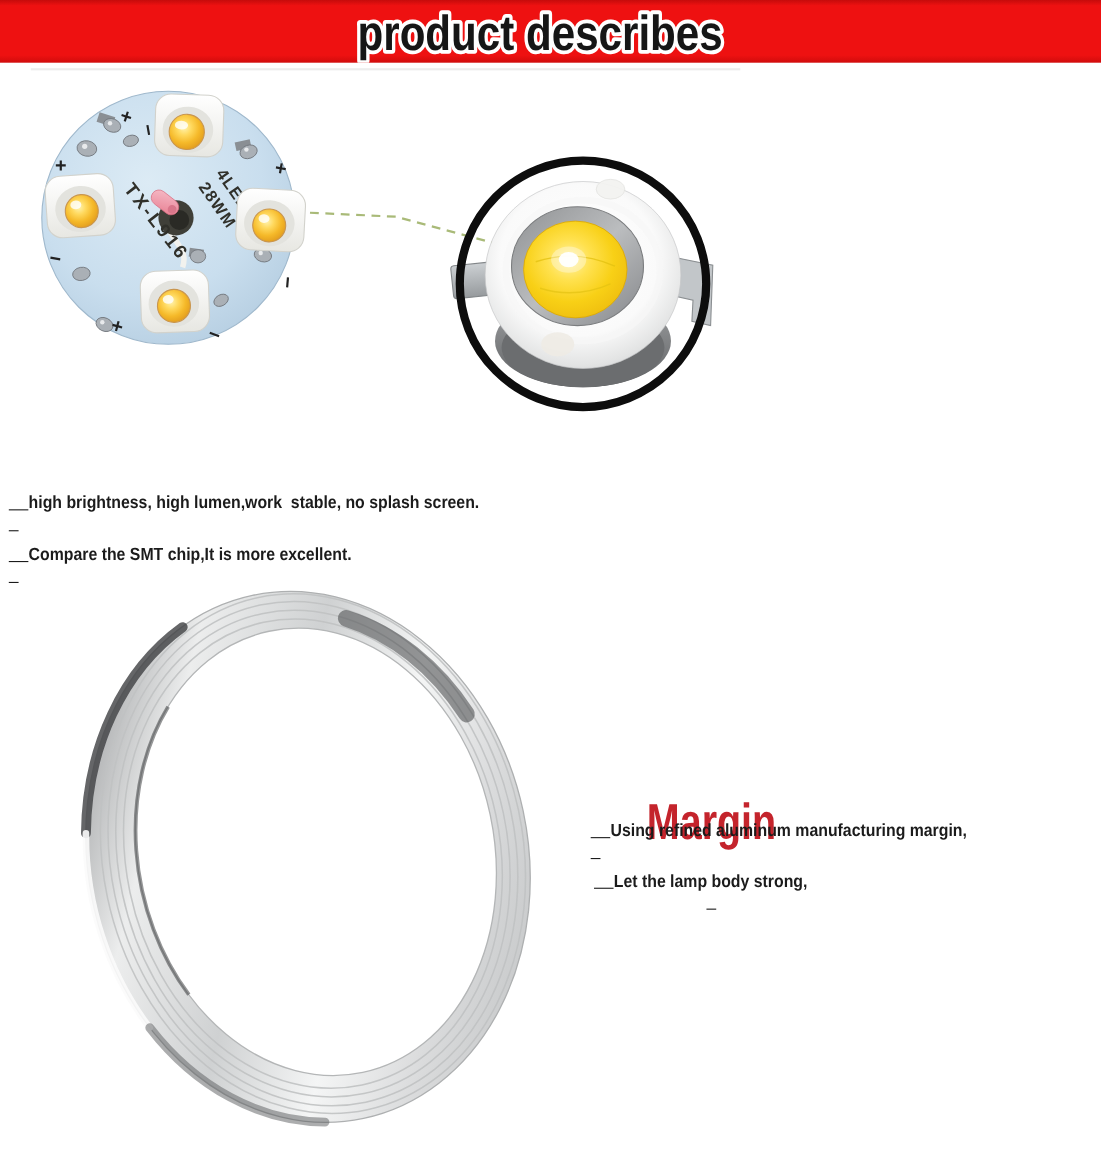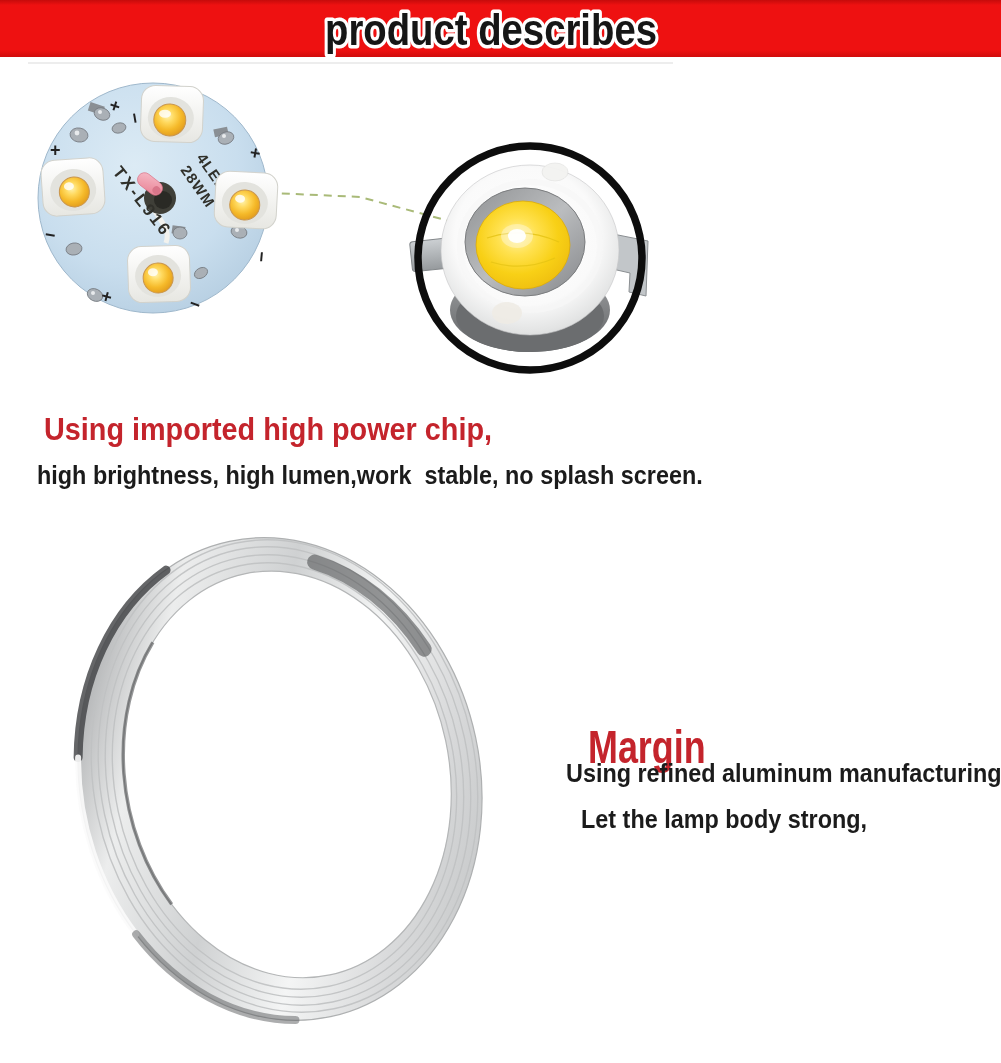--- a/index.html
+++ b/index.html
@@ -8,21 +8,21 @@
   .abs{position:absolute;}
   .banner{left:0;top:0;width:1001px;height:57px;
           background:linear-gradient(180deg,#c60b0b 0%,#ee1111 9%,#ee1111 88%,#d00c0c 100%);}
   .photo-edge{left:28px;top:62px;width:645px;height:2px;background:#ededed;}
   .red-h{color:#c4242c;font-weight:bold;line-height:1.15;white-space:pre;}
   .line{color:#1b1b1b;font-weight:bold;line-height:1.15;white-space:pre;}
   .sqz90{display:inline-block;transform:scaleX(.90);transform-origin:0 0;}
   .sqz78{display:inline-block;transform:scaleX(.78);transform-origin:0 0;}
   .f32{font-size:32px;}
   .f34{font-size:46px;}
-  .f22{font-size:26px;}
+  .f22{font-size:16px;text-decoration:underline;}
   svg{display:block;}
 </style>
 </head>
 <body>
 
 <div class="page">
 
   <div class="abs banner">
     <svg width="1001" height="57">
       <text x="491" y="45" text-anchor="middle" textLength="332" lengthAdjust="spacingAndGlyphs" style="font-family:'Liberation Sans','DejaVu Sans',sans-serif;font-size:45px;font-weight:bold;
@@ -176,25 +176,25 @@
     <ellipse cx="120" cy="107" rx="47" ry="44" fill="url(#domeGrad)" stroke="#d9a90b" stroke-width="0.8"></ellipse>
     <path d="M84,100 Q120,88 156,104" fill="none" stroke="#e3c212" stroke-width="1.3" opacity="0.8"></path>
     <path d="M88,124 Q120,134 152,120" fill="none" stroke="#e3c212" stroke-width="1.3" opacity="0.7"></path>
     <ellipse cx="114" cy="98" rx="16" ry="12" fill="#ffffff" opacity="0.35"></ellipse>
     <ellipse cx="114" cy="98" rx="9" ry="7" fill="#ffffff" opacity="0.95"></ellipse>
     <ellipse cx="152" cy="34" rx="13" ry="9" fill="#f3f3f1" stroke="#dedddb" stroke-width="0.6" opacity="0.95"></ellipse>
     <ellipse cx="104" cy="175" rx="15" ry="11" fill="#eeebe4" opacity="0.9"></ellipse>
     <circle cx="127" cy="120" r="112" fill="none" stroke="#0d0d0d" stroke-width="7.5"></circle>
   </svg>
 
-  <div class="abs red-h f32" style="left:8px;top:374px;">
-    <span class="sqz90">Using imported high power chip,</span>
-  </div>
   <div class="abs line f22" style="left:8px;top:431px;">
     <span class="sqz90">high brightness, high lumen,work  stable, no splash screen.</span>
+  </div>
+  <div class="abs line f22" style="left:8px;top:478px;">
+    <span class="sqz90">Compare the SMT chip,It is more excellent.</span>
   </div>
 
   <svg class="abs" style="left:45px;top:516px;" width="470" height="530" viewBox="0 0 470 530">
     <defs>
       <linearGradient id="ringGrad" x1="0" y1="0.2" x2="1" y2="0.8">
         <stop offset="0%" stop-color="#97999b"></stop>
           <stop offset="20%" stop-color="#eceded"></stop>
         <stop offset="42%" stop-color="#cfd1d2"></stop>
           <stop offset="62%" stop-color="#f4f5f5"></stop>
         <stop offset="80%" stop-color="#dadbdc"></stop>
@@ -219,17 +219,17 @@
       <path d="M103,363 A162,205 0 0 1 139,103" fill="none" stroke="#404244" stroke-width="3.5" opacity="0.55"></path>
     </g>
   </svg>
 
   <div class="abs red-h f34" style="left:537px;top:668px;">
     <span class="sqz78">Margin</span>
   </div>
   <div class="abs line f22" style="left:537px;top:729px;">
     <span class="sqz90">Using refined aluminum manufacturing margin,</span>
   </div>
-  <div class="abs line f22" style="left:552px;top:775px;text-align:center;">
+  <div class="abs line f22" style="left:540px;top:775px;text-align:center;">
     <span class="sqz90">Let the lamp body strong,</span>
   </div>
 
 </div>
 
 </body></html>

